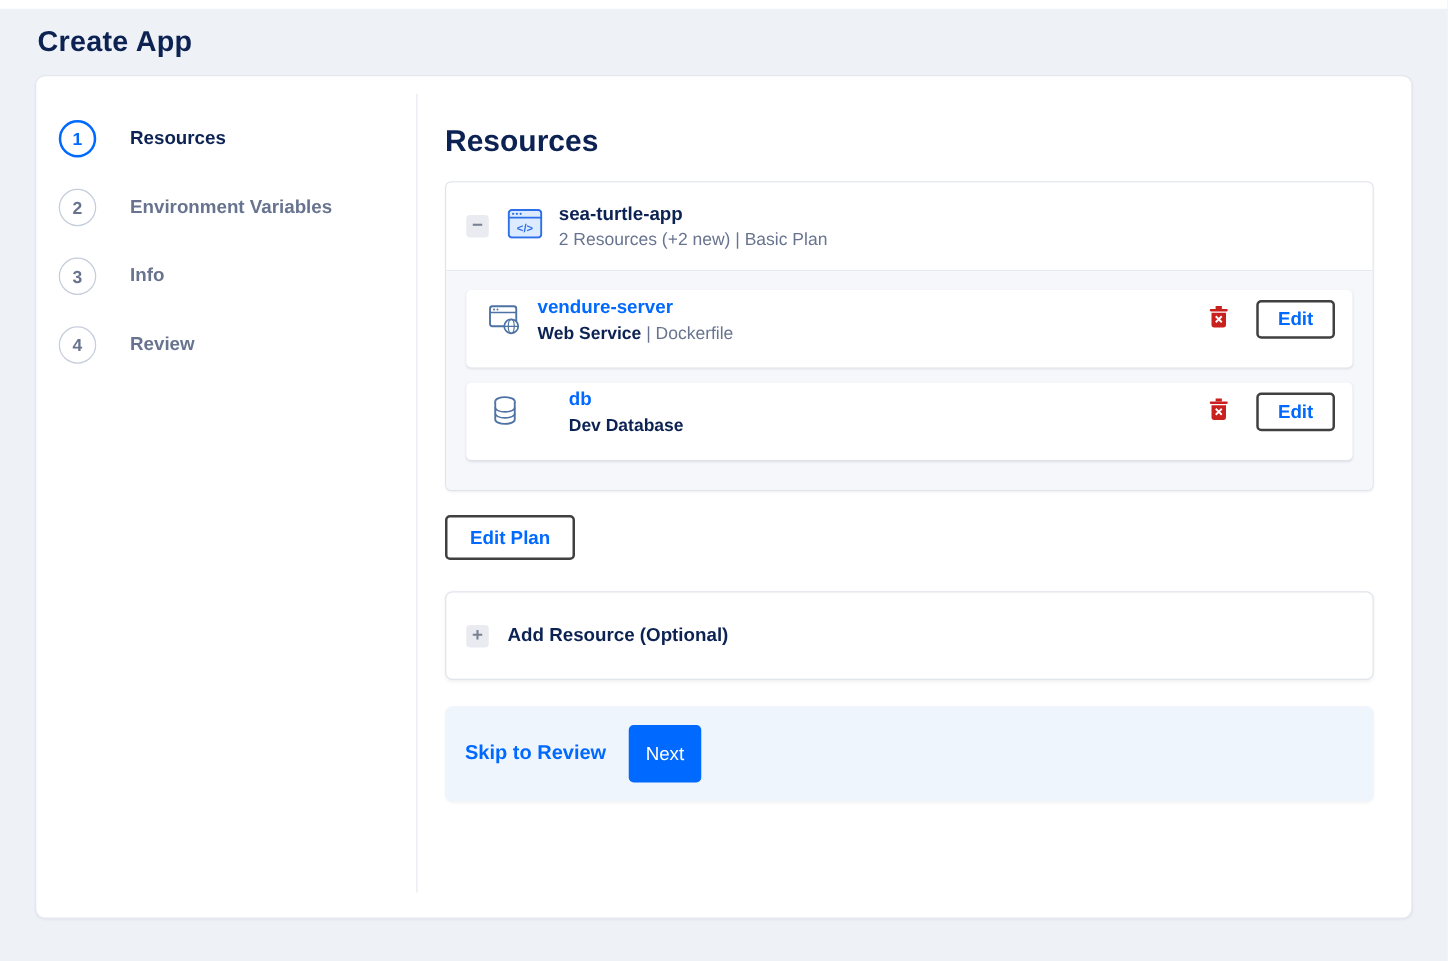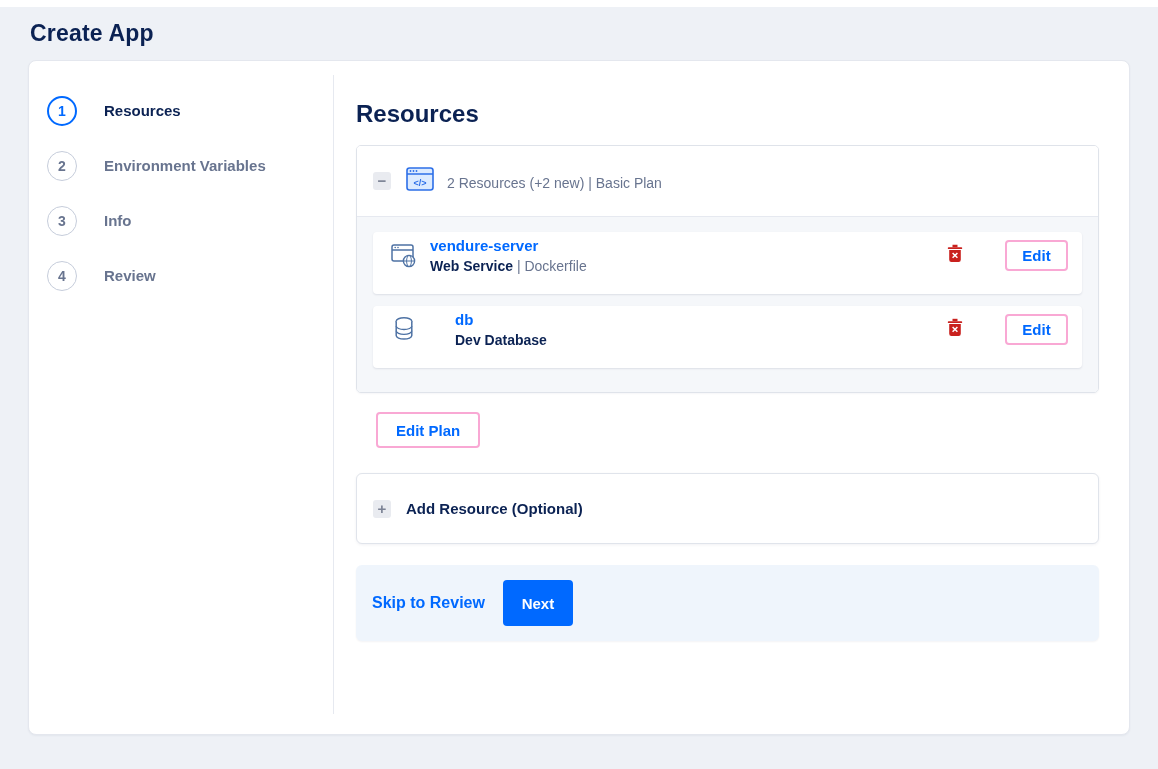--- a/index.html
+++ b/index.html
@@ -77,43 +77,43 @@
   .res-row + .res-row { margin-top:12px;gap:25px; }
   .res-icon { flex-shrink:0; width:30px; display:flex; justify-content:center; }
   .res-text { margin-left:11px; }
   .res-name { color:#0069ff; font-weight:bold; font-size:15px; text-decoration:none; cursor:pointer; display:inline-block; }
   .res-sub { font-size:14px; margin-top:3px; }
   .res-type { color:#0b2253; font-weight:bold; }
   .res-sep, .res-detail { color:#68748f; }
   .res-actions { margin-left:auto; display:flex; align-items:center; gap:22px; }
   .trash-btn { background:none; border:none; padding:0; cursor:pointer; display:flex; }
   .btn-outline {
-    background:#fff; border:2px solid #f9a8d4; color:#0069ff;
-    font-weight:bold; border-radius:4px; cursor:pointer; font-family:inherit;margin-left:20px;
+    background:#fff; border:2px solid #404040; color:#0069ff;
+    font-weight:bold; border-radius:4px; cursor:pointer; font-family:inherit;
   }
   .btn-outline.small { width:63px; height:31px; font-size:15px; }
   .btn-outline.plan { margin-top:19px; height:36px; padding:0 18px; font-size:15px; display:inline-block; }
   .add-card {
     margin-top:25px; height:71px;
     background:#fff; border:1px solid #e0e4eb; border-radius:6px;
     box-shadow:0 1px 3px rgba(10,20,60,.06);
     display:flex; align-items:center; padding:0 16px; cursor:pointer;
   }
   .add-label { margin-left:15px; font-size:15px; font-weight:bold; color:#0b2253; }
   .footer-bar {
     margin-top:21px; height:76px;
     background:#eff5fc; border-radius:6px;
     box-shadow:0 1px 2px rgba(10,20,60,.05);
     display:flex; align-items:center; padding:0 16px;
   }
   .skip-link { color:#0069ff; font-weight:bold; font-size:16px; text-decoration:none; cursor:pointer; }
   .btn-primary {
-    margin-left:18px; width:70px; height:46px;
+    margin-left:18px; width:58px; height:46px;
     background:#0069ff; color:#fff; border:none; border-radius:4px;
-    font-weight:bold; font-size:15px; cursor:pointer; font-family:inherit;
+    font-weight:normal; font-size:15px; cursor:pointer; font-family:inherit;
   }
 </style>
 </head>
 <body>
 
 <div class="page">
   <div class="top-strip"></div>
   <h1 class="page-title">Create App</h1>
 
   <div class="card">
@@ -149,20 +149,21 @@
             <svg width="28" height="24" viewBox="0 0 28 24">
               <rect x="1" y="1" width="26" height="22" rx="2.5" fill="#dcebff" stroke="#2c6fe8" stroke-width="1.6"></rect>
               <line x1="1" y1="7" x2="27" y2="7" stroke="#2c6fe8" stroke-width="1.4"></line>
               <circle cx="4.5" cy="4" r="0.9" fill="#2c6fe8"></circle>
                 <circle cx="7.5" cy="4" r="0.9" fill="#2c6fe8"></circle>
                 <circle cx="10.5" cy="4" r="0.9" fill="#2c6fe8"></circle>
               <text x="14" y="18.5" text-anchor="middle" font-size="9" font-weight="bold" fill="#2c6fe8" font-family="Liberation Sans, sans-serif">&lt;/&gt;</text>
             </svg>
           </span>
           <div class="titles">
+            <div class="group-title">sea-turtle-app</div>
             <div class="group-sub">2 Resources (+2 new) | Basic Plan</div>
           </div>
         </header>
 
         <div class="group-body">
 
           <div class="res-row">
             <span class="res-icon">
               <svg width="26" height="26" viewBox="0 0 26 26">
                 <rect x="1" y="3" width="21" height="16" rx="2" fill="#ffffff" stroke="#4e72a4" stroke-width="1.5"></rect>

